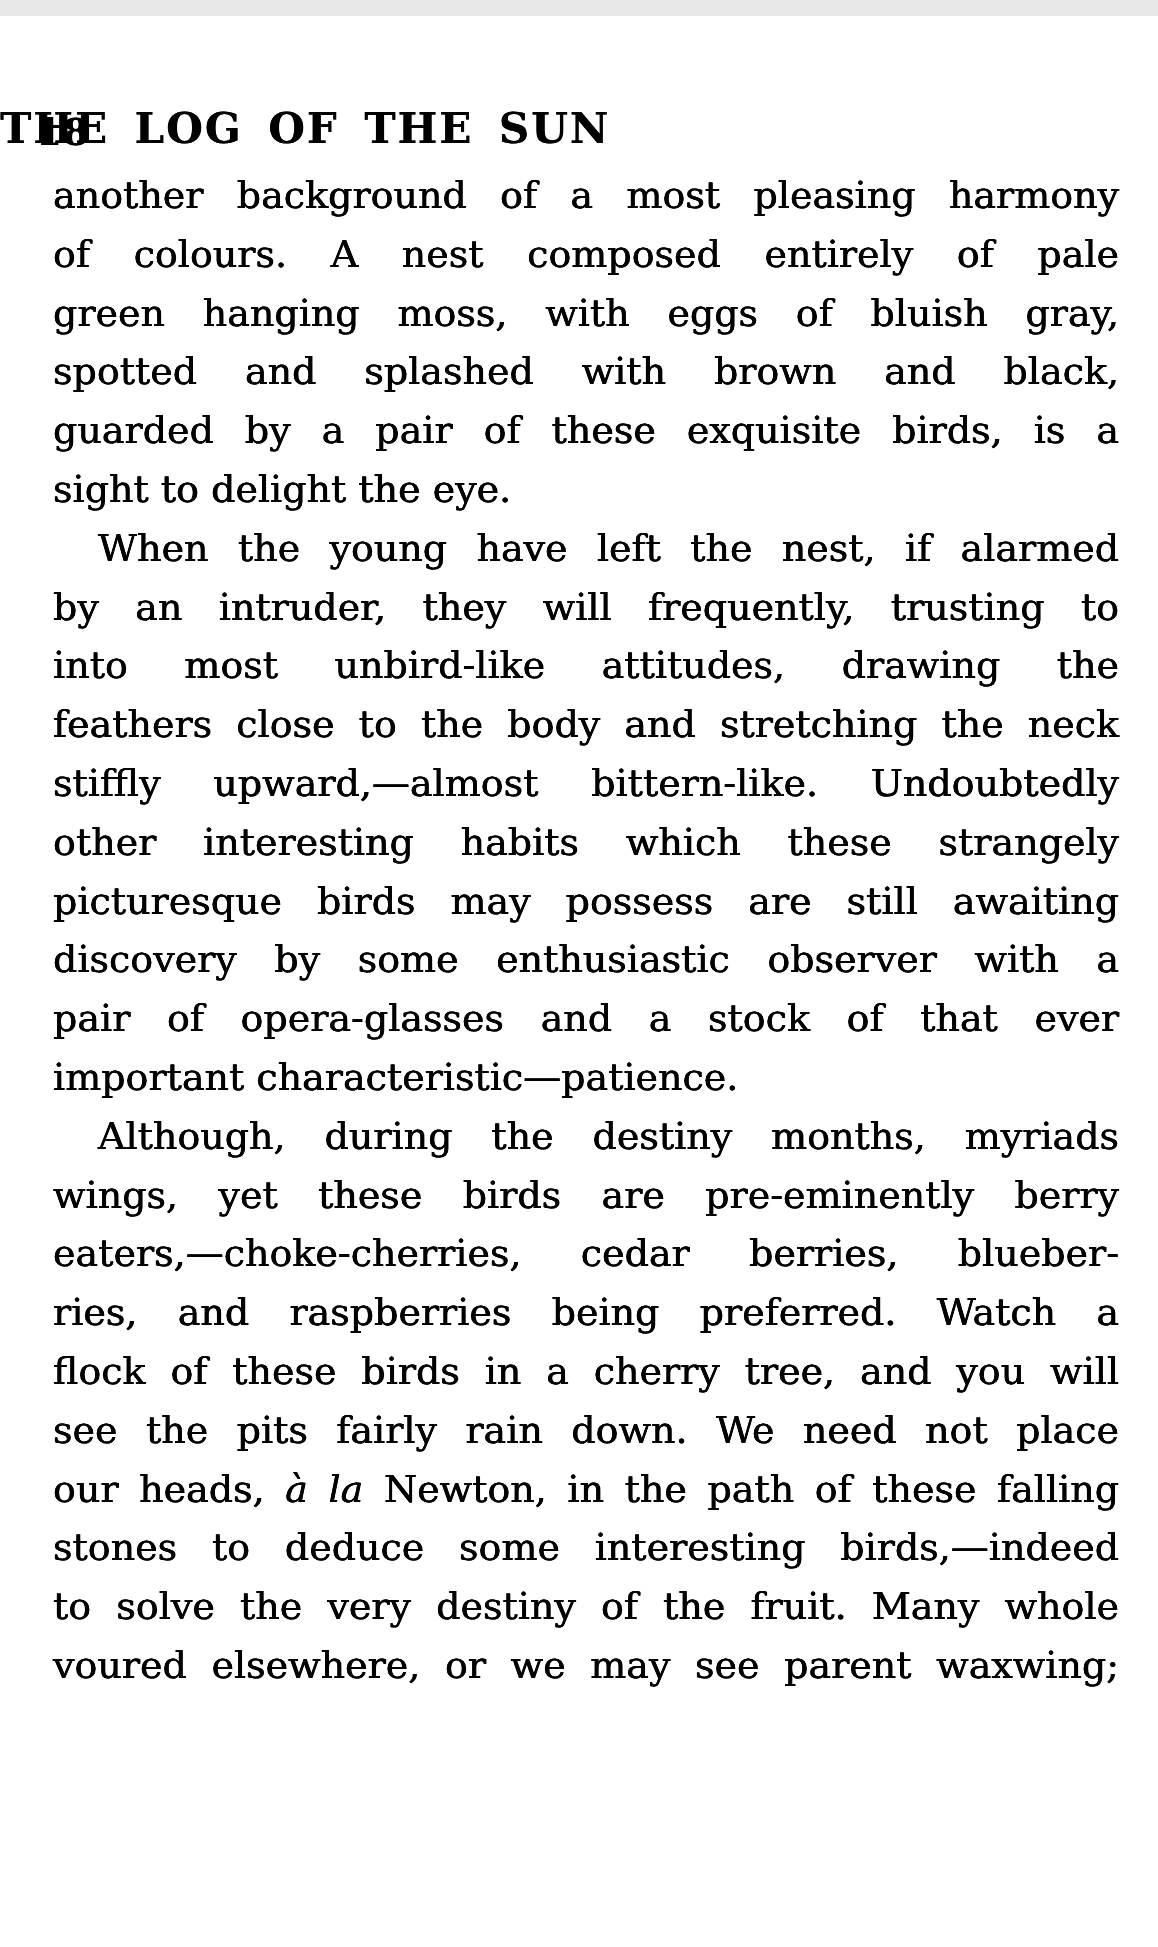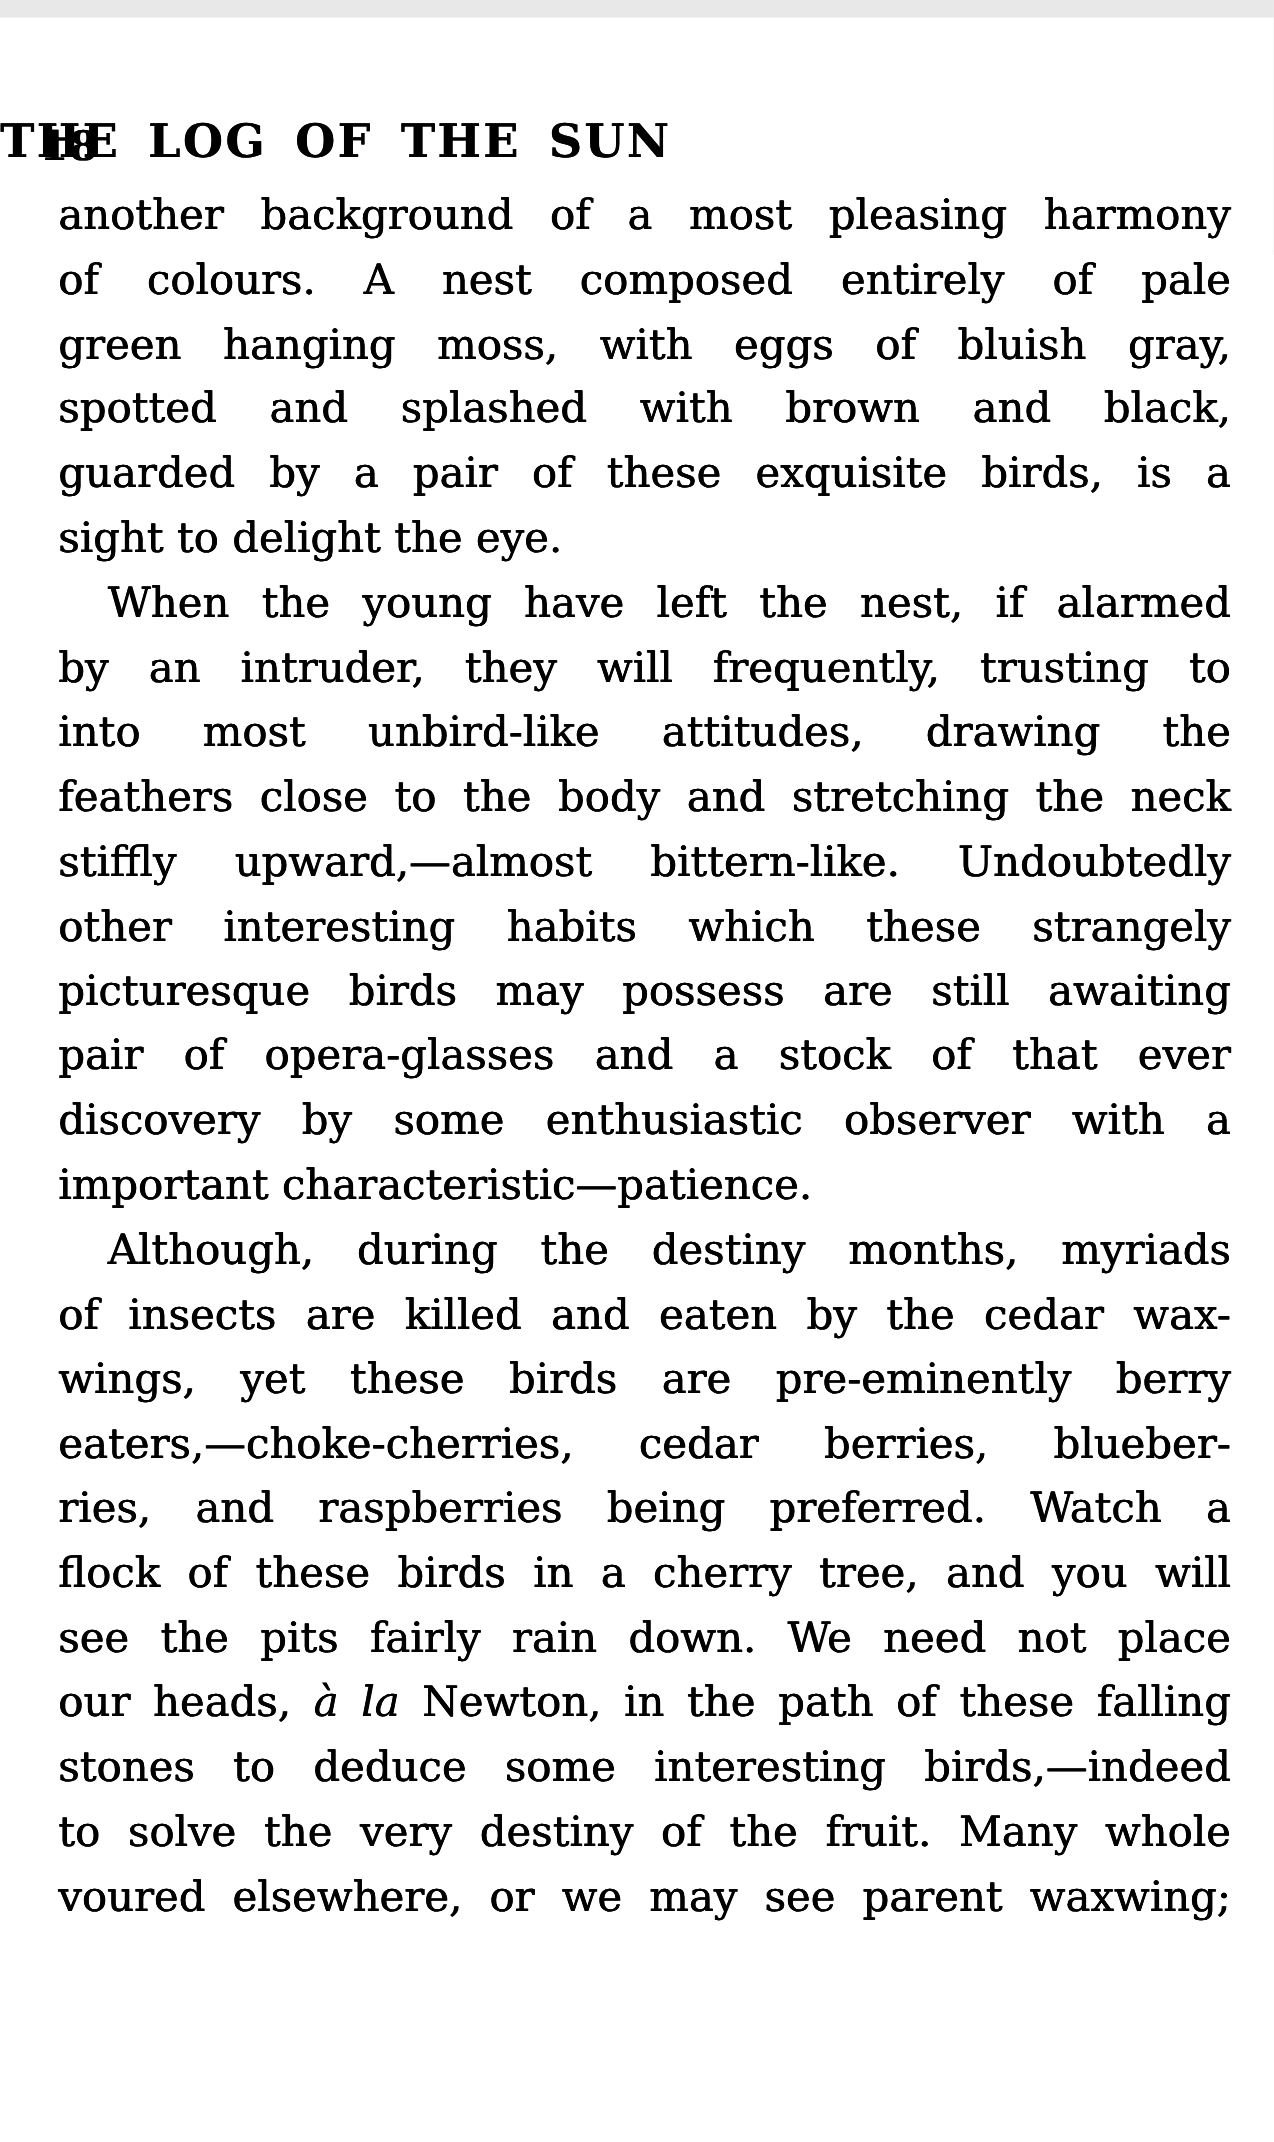--- a/index.html
+++ b/index.html
@@ -84,25 +84,24 @@
       <div class="line">spotted and splashed with brown and black,</div>
       <div class="line">guarded by a pair of these exquisite birds, is a</div>
       <div class="line end">sight to delight the eye.</div>
       <div class="line indent">When the young have left the nest, if alarmed</div>
       <div class="line">by an intruder, they will frequently, trusting to</div>
       <div class="line">into most unbird-like attitudes, drawing the</div>
       <div class="line">feathers close to the body and stretching the neck</div>
       <div class="line">stiffly upward,—almost bittern-like.  Undoubtedly</div>
       <div class="line">other interesting habits which these strangely</div>
       <div class="line">picturesque birds may possess are still awaiting</div>
+      <div class="line">discovery by some enthusiastic observer with a</div>
       <div class="line">pair of opera-glasses and a stock of that ever</div>
-      <div class="line">discovery by some enthusiastic observer with a</div>
       <div class="line end">important characteristic—patience.</div>
       <div class="line indent">Although, during the destiny months, myriads</div>
-      <div class="line">of insects are killed and eaten by the cedar wax-</div>
       <div class="line">wings, yet these birds are pre-eminently berry</div>
       <div class="line">eaters,—choke-cherries, cedar berries, blueber-</div>
       <div class="line">ries, and raspberries being preferred.  Watch a</div>
       <div class="line">flock of these birds in a cherry tree, and you will</div>
       <div class="line">see the pits fairly rain down.  We need not place</div>
       <div class="line">our heads, <span class="italic">à la</span> Newton, in the path of these falling</div>
       <div class="line">stones to deduce some interesting birds,—indeed</div>
       <div class="line">to solve the very destiny of the fruit.  Many whole</div>
       <div class="line">voured elsewhere, or we may see parent waxwing;</div>
     </div>

